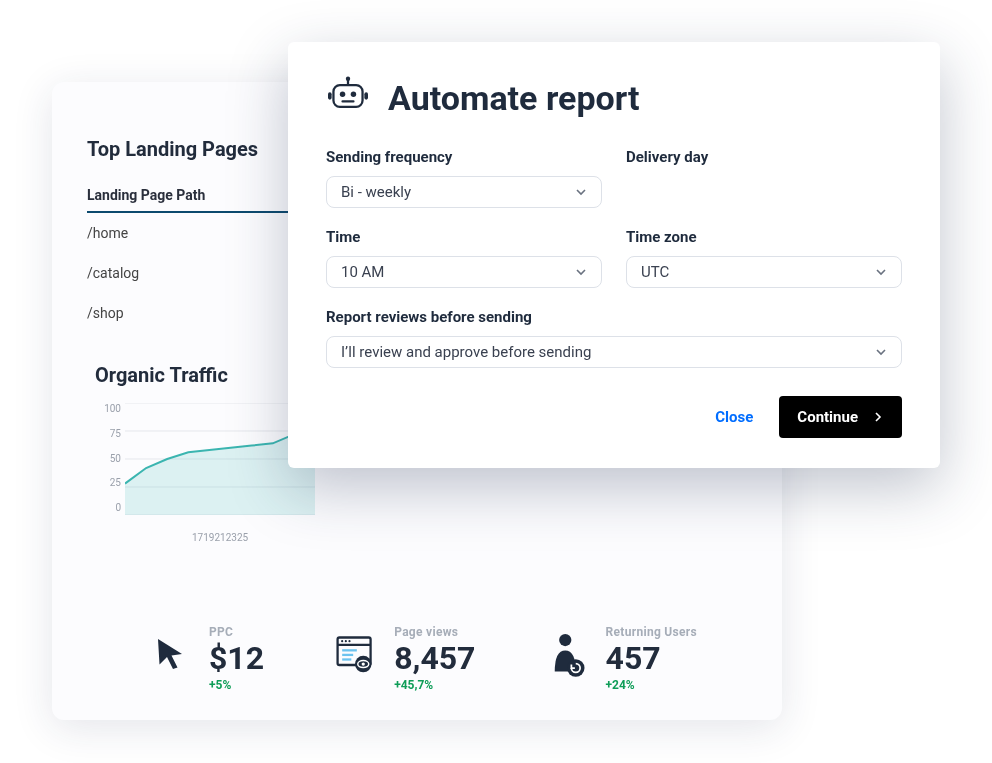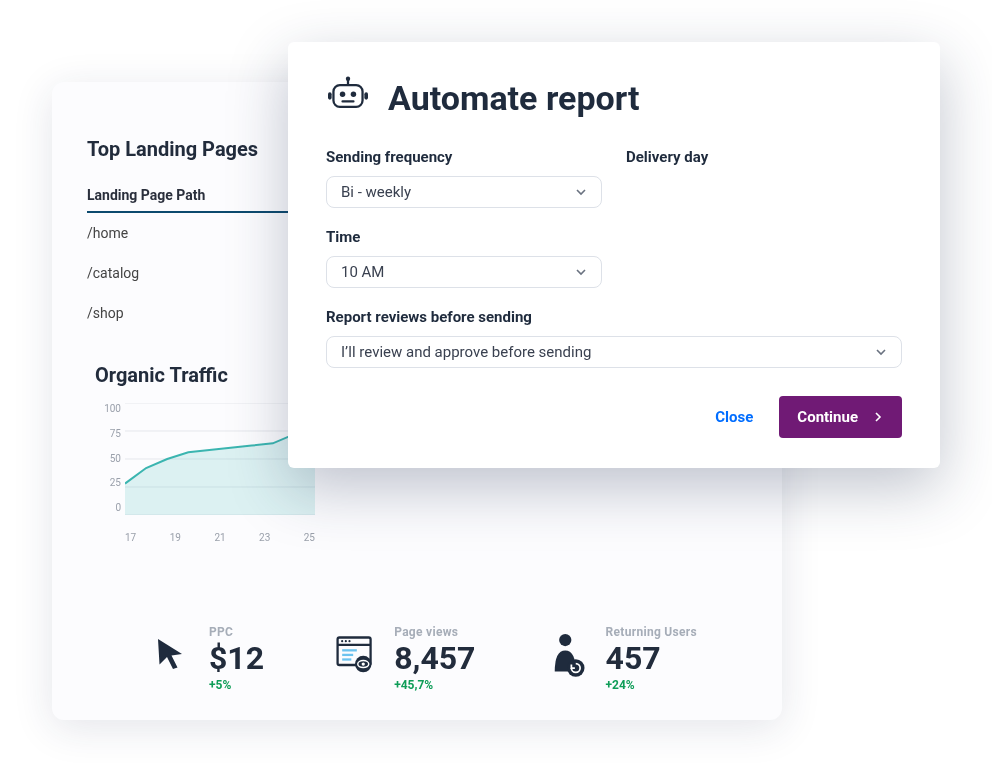--- a/index.html
+++ b/index.html
@@ -71,21 +71,21 @@
     color: #9aa0ab;
     text-align: right;
   }
   .y-labels span { display:block; }
   .x-labels {
     position: absolute;
     left: 32px;
     bottom: 0;
     width: 190px;
     display: flex;
-    justify-content: space-between;
+    justify-content: center;
     font-size: 10px;
     color: #9aa0ab;
   }
   .plot {
     position: absolute;
     left: 32px;
     top: 0;
     width: 190px;
     height: 112px;
   }
@@ -187,21 +187,21 @@
   .btn-text {
     background: none;
     border: none;
     color: #006dff;
     font-weight: 700;
     font-size: 15px;
     cursor:pointer;
     padding: 8px 4px;
   }
   .btn-primary {
-    background: #701a75;
+    background: #000000;
     color: #fff;
     border: none;
     font-weight: 700;
     font-size: 15px;
     padding: 12px 18px;
     border-radius: 4px;
     cursor:pointer;
     display:flex;
     align-items:center;
     gap: 14px;
@@ -358,20 +358,29 @@
     </div>
     <div class="form-group">
       <label>Time</label>
       <div class="select">
         <span>10 AM</span>
         <svg class="chev" viewBox="0 0 12 12">
             <path d="M2 4 L6 8 L10 4"></path>
           </svg>
       </div>
     </div>
+    <div class="form-group">
+      <label>Time zone</label>
+      <div class="select">
+        <span>UTC</span>
+        <svg class="chev" viewBox="0 0 12 12">
+            <path d="M2 4 L6 8 L10 4"></path>
+          </svg>
+      </div>
+    </div>
     <div class="form-group form-full">
       <label>Report reviews before sending</label>
       <div class="select">
         <span>I’ll review and approve before sending</span>
         <svg class="chev" viewBox="0 0 12 12">
             <path d="M2 4 L6 8 L10 4"></path>
           </svg>
       </div>
     </div>
   </div>

